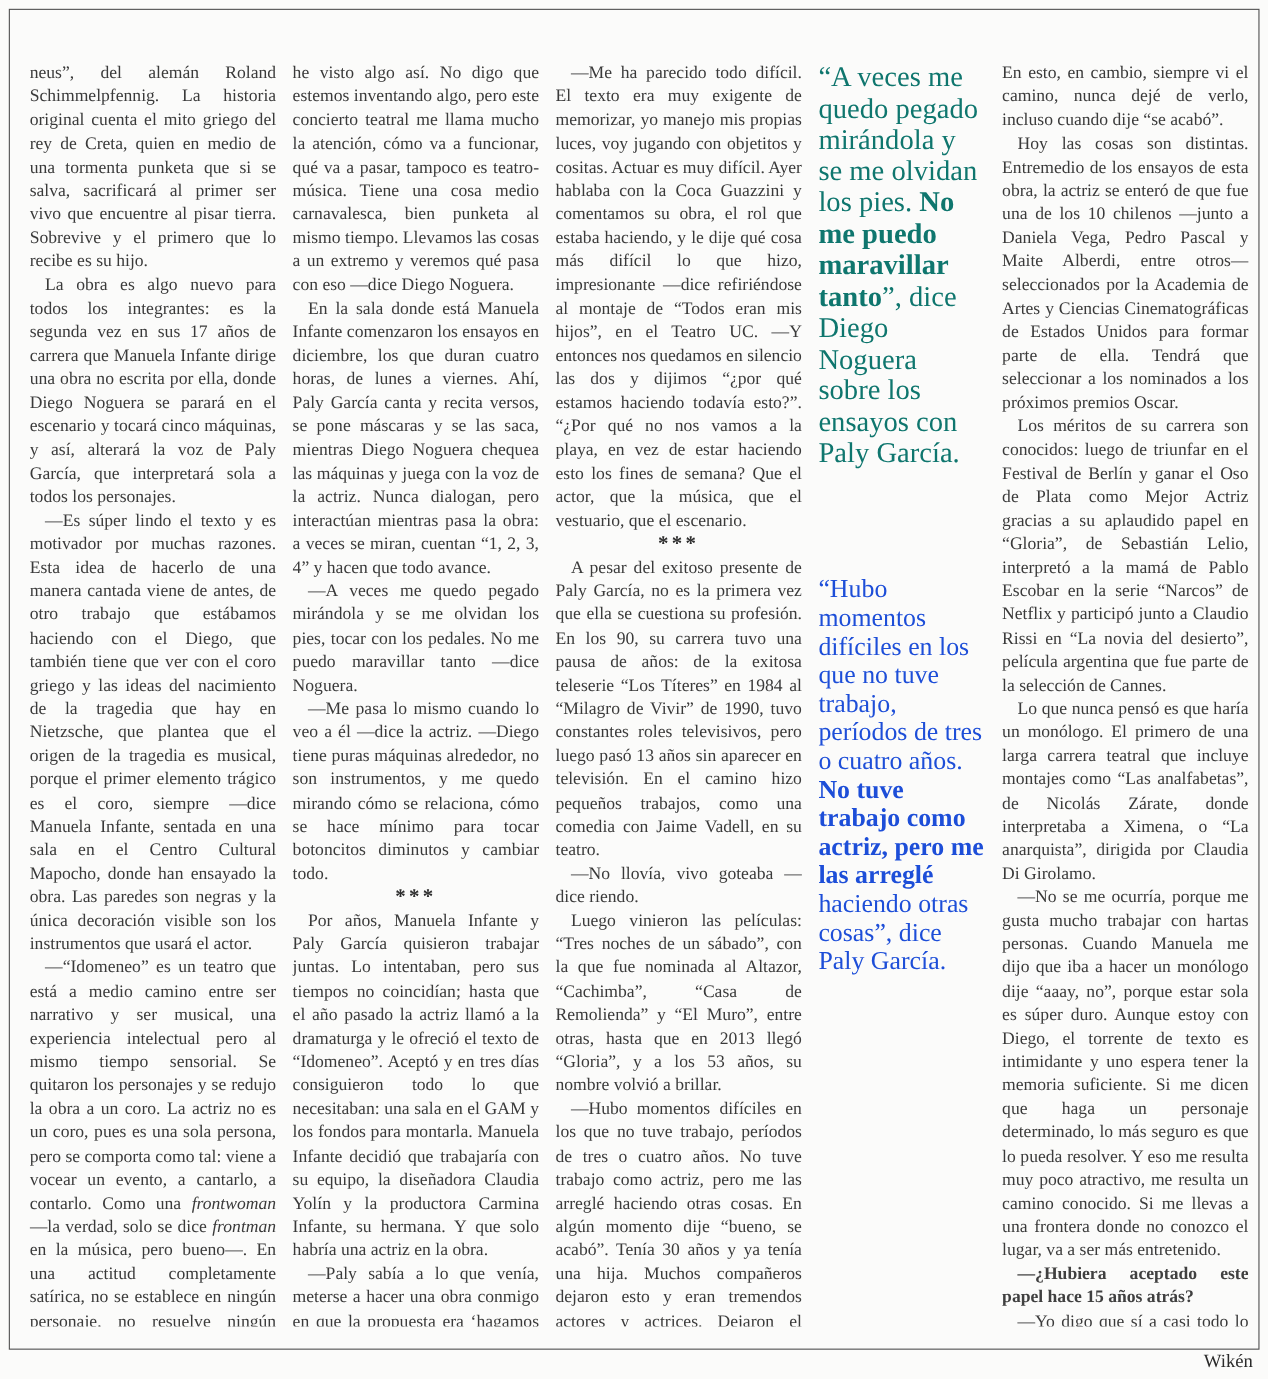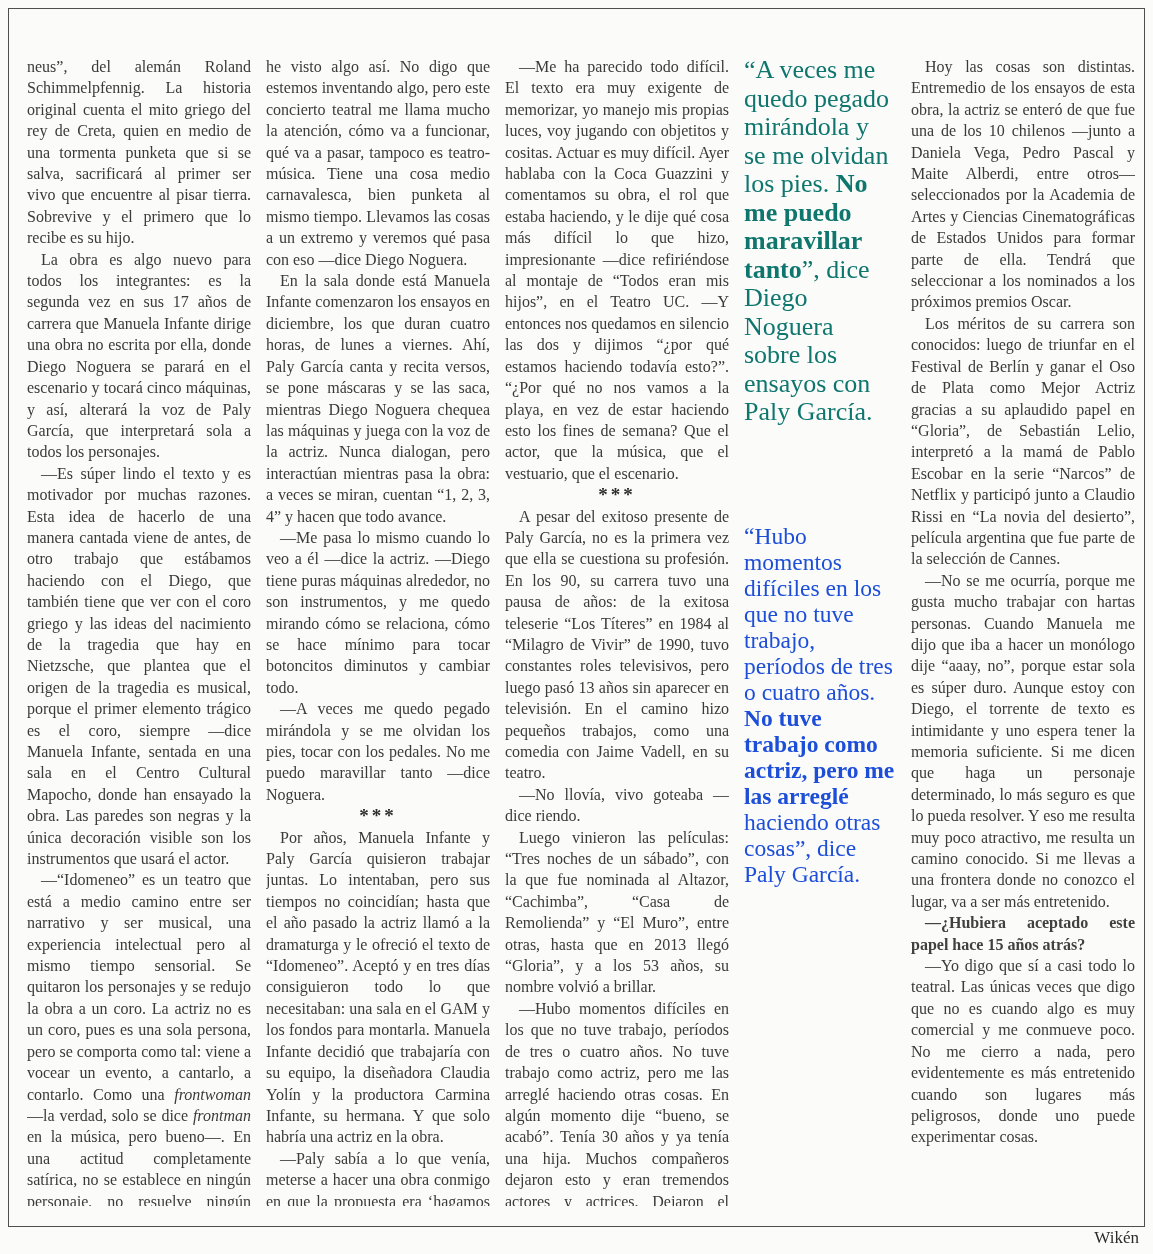--- a/index.html
+++ b/index.html
@@ -76,41 +76,43 @@
   <div class="content">
     <div class="col">
         <p class="p"><span>neus”, del alemán Roland Schimmelpfennig. La historia original cuenta el mito griego del rey de Creta, quien en medio de una tormenta punketa que si se salva, sacrificará al primer ser vivo que encuentre al pisar tierra. Sobrevive y el primero que lo recibe es su hijo.</span></p>
         <p class="p indent"><span>La obra es algo nuevo para todos los integrantes: es la segunda vez en sus 17 años de carrera que Manuela Infante dirige una obra no escrita por ella, donde Diego Noguera se parará en el escenario y tocará cinco máquinas, y así, alterará la voz de Paly García, que interpretará sola a todos los personajes.</span></p>
         <p class="p indent"><span>—Es súper lindo el texto y es motivador por muchas razones. Esta idea de hacerlo de una manera cantada viene de antes, de otro trabajo que estábamos haciendo con el Diego, que también tiene que ver con el coro griego y las ideas del nacimiento de la tragedia que hay en Nietzsche, que plantea que el origen de la tragedia es musical, porque el primer elemento trágico es el coro, siempre —dice Manuela Infante, sentada en una sala en el Centro Cultural Mapocho, donde han ensayado la obra. Las paredes son negras y la única decoración visible son los instrumentos que usará el actor.</span></p>
         <p class="p indent"><span>—“Idomeneo” es un teatro que está a medio camino entre ser narrativo y ser musical, una experiencia intelectual pero al mismo tiempo sensorial. Se quitaron los personajes y se redujo la obra a un coro. La actriz no es un coro, pues es una sola persona, pero se comporta como tal: viene a vocear un evento, a cantarlo, a contarlo. Como una </span><span class="i">frontwoman</span><span> —la verdad, solo se dice </span><span class="i">frontman</span><span> en la música, pero bueno—. En una actitud completamente satírica, no se establece en ningún personaje, no resuelve ningún contenido, es un rol que mantiene al relato en el mundo de lo dionisíaco, de lo disuelto, puramente afectivo, no naturalista —dice Infante.</span></p>
       </div>
     <div class="col">
         <p class="p"><span>he visto algo así. No digo que estemos inventando algo, pero este concierto teatral me llama mucho la atención, cómo va a funcionar, qué va a pasar, tampoco es teatro-música. Tiene una cosa medio carnavalesca, bien punketa al mismo tiempo. Llevamos las cosas a un extremo y veremos qué pasa con eso —dice Diego Noguera.</span></p>
         <p class="p indent"><span>En la sala donde está Manuela Infante comenzaron los ensayos en diciembre, los que duran cuatro horas, de lunes a viernes. Ahí, Paly García canta y recita versos, se pone máscaras y se las saca, mientras Diego Noguera chequea las máquinas y juega con la voz de la actriz. Nunca dialogan, pero interactúan mientras pasa la obra: a veces se miran, cuentan “1, 2, 3, 4” y hacen que todo avance.</span></p>
+        <p class="p indent"><span>—A veces me quedo pegado mirándola y se me olvidan los pies, tocar con los pedales. No me puedo maravillar tanto —dice Noguera.</span></p>
         <p class="p indent"><span>—Me pasa lo mismo cuando lo veo a él —dice la actriz. —Diego tiene puras máquinas alrededor, no son instrumentos, y me quedo mirando cómo se relaciona, cómo se hace mínimo para tocar botoncitos diminutos y cambiar todo.</span></p>
-        <p class="p indent"><span>—A veces me quedo pegado mirándola y se me olvidan los pies, tocar con los pedales. No me puedo maravillar tanto —dice Noguera.</span></p>
         <div class="stars">***</div>
         <p class="p indent"><span>Por años, Manuela Infante y Paly García quisieron trabajar juntas. Lo intentaban, pero sus tiempos no coincidían; hasta que el año pasado la actriz llamó a la dramaturga y le ofreció el texto de “Idomeneo”. Aceptó y en tres días consiguieron todo lo que necesitaban: una sala en el GAM y los fondos para montarla. Manuela Infante decidió que trabajaría con su equipo, la diseñadora Claudia Yolín y la productora Carmina Infante, su hermana. Y que solo habría una actriz en la obra.</span></p>
         <p class="p indent"><span>—Paly sabía a lo que venía, meterse a hacer una obra conmigo en que la propuesta era ‘hagamos una obra musical con el Diego, electrónica’, es decir, o entras de lleno al juego o vas a estar sufriendo todo el tiempo. Y ella hizo ese cambio de </span></p>
       </div>
     <div class="col">
         <p class="p indent"><span>—Me ha parecido todo difícil. El texto era muy exigente de memorizar, yo manejo mis propias luces, voy jugando con objetitos y cositas. Actuar es muy difícil. Ayer hablaba con la Coca Guazzini y comentamos su obra, el rol que estaba haciendo, y le dije qué cosa más difícil lo que hizo, impresionante —dice refiriéndose al montaje de “Todos eran mis hijos”, en el Teatro UC. —Y entonces nos quedamos en silencio las dos y dijimos “¿por qué estamos haciendo todavía esto?”. “¿Por qué no nos vamos a la playa, en vez de estar haciendo esto los fines de semana? Que el actor, que la música, que el vestuario, que el escenario.</span></p>
         <div class="stars">***</div>
         <p class="p indent"><span>A pesar del exitoso presente de Paly García, no es la primera vez que ella se cuestiona su profesión. En los 90, su carrera tuvo una pausa de años: de la exitosa teleserie “Los Títeres” en 1984 al “Milagro de Vivir” de 1990, tuvo constantes roles televisivos, pero luego pasó 13 años sin aparecer en televisión. En el camino hizo pequeños trabajos, como una comedia con Jaime Vadell, en su teatro.</span></p>
         <p class="p indent"><span>—No llovía, vivo goteaba —dice riendo.</span></p>
         <p class="p indent"><span>Luego vinieron las películas: “Tres noches de un sábado”, con la que fue nominada al Altazor, “Cachimba”, “Casa de Remolienda” y “El Muro”, entre otras, hasta que en 2013 llegó “Gloria”, y a los 53 años, su nombre volvió a brillar.</span></p>
         <p class="p indent"><span>—Hubo momentos difíciles en los que no tuve trabajo, períodos de tres o cuatro años. No tuve trabajo como actriz, pero me las arreglé haciendo otras cosas. En algún momento dije “bueno, se acabó”. Tenía 30 años y ya tenía una hija. Muchos compañeros dejaron esto y eran tremendos actores y actrices. Dejaron el camino porque es cansador, pero me imagino que es así en mi profesión y en cualquiera. Pienso en una enfermera, qué difícil. Hay que estar muy enfocado.</span></p>
       </div>
     <div class="col quote-col">
         <p class="quote1"><span>“A veces me quedo pegado mirándola y se me olvidan los pies. </span><span class="b">No me puedo maravillar tanto</span><span>”, dice Diego Noguera sobre los ensayos con Paly García.</span></p>
         <p class="quote2"><span>“Hubo momentos difíciles en los que no tuve trabajo, períodos de tres o cuatro años. </span><span class="b">No tuve trabajo como actriz, pero me las arreglé</span><span> haciendo otras cosas”, dice Paly García.</span></p>
       </div>
     <div class="col">
+        <p class="p"><span>En esto, en cambio, siempre vi el camino, nunca dejé de verlo, incluso cuando dije “se acabó”.</span></p>
         <p class="p indent"><span>Hoy las cosas son distintas. Entremedio de los ensayos de esta obra, la actriz se enteró de que fue una de los 10 chilenos —junto a Daniela Vega, Pedro Pascal y Maite Alberdi, entre otros— seleccionados por la Academia de Artes y Ciencias Cinematográficas de Estados Unidos para formar parte de ella. Tendrá que seleccionar a los nominados a los próximos premios Oscar.</span></p>
         <p class="p indent"><span>Los méritos de su carrera son conocidos: luego de triunfar en el Festival de Berlín y ganar el Oso de Plata como Mejor Actriz gracias a su aplaudido papel en “Gloria”, de Sebastián Lelio, interpretó a la mamá de Pablo Escobar en la serie “Narcos” de Netflix y participó junto a Claudio Rissi en “La novia del desierto”, película argentina que fue parte de la selección de Cannes.</span></p>
+        <p class="p indent"><span>Lo que nunca pensó es que haría un monólogo. El primero de una larga carrera teatral que incluye montajes como “Las analfabetas”, de Nicolás Zárate, donde interpretaba a Ximena, o “La anarquista”, dirigida por Claudia Di Girolamo.</span></p>
         <p class="p indent"><span>—No se me ocurría, porque me gusta mucho trabajar con hartas personas. Cuando Manuela me dijo que iba a hacer un monólogo dije “aaay, no”, porque estar sola es súper duro. Aunque estoy con Diego, el torrente de texto es intimidante y uno espera tener la memoria suficiente. Si me dicen que haga un personaje determinado, lo más seguro es que lo pueda resolver. Y eso me resulta muy poco atractivo, me resulta un camino conocido. Si me llevas a una frontera donde no conozco el lugar, va a ser más entretenido.</span></p>
         <p class="q indent"><span>—¿Hubiera aceptado este papel hace 15 años atrás?</span></p>
         <p class="p indent"><span>—Yo digo que sí a casi todo lo teatral. Las únicas veces que digo que no es cuando algo es muy comercial y me conmueve poco. No me cierro a nada, pero evidentemente es más entretenido cuando son lugares más peligrosos, donde uno puede experimentar cosas.</span></p>
       </div>
   </div>
 
   <div class="footer">
     <span>Wikén</span>
     <span class="divider">|</span>
     <span class="pagenum">7</span>

